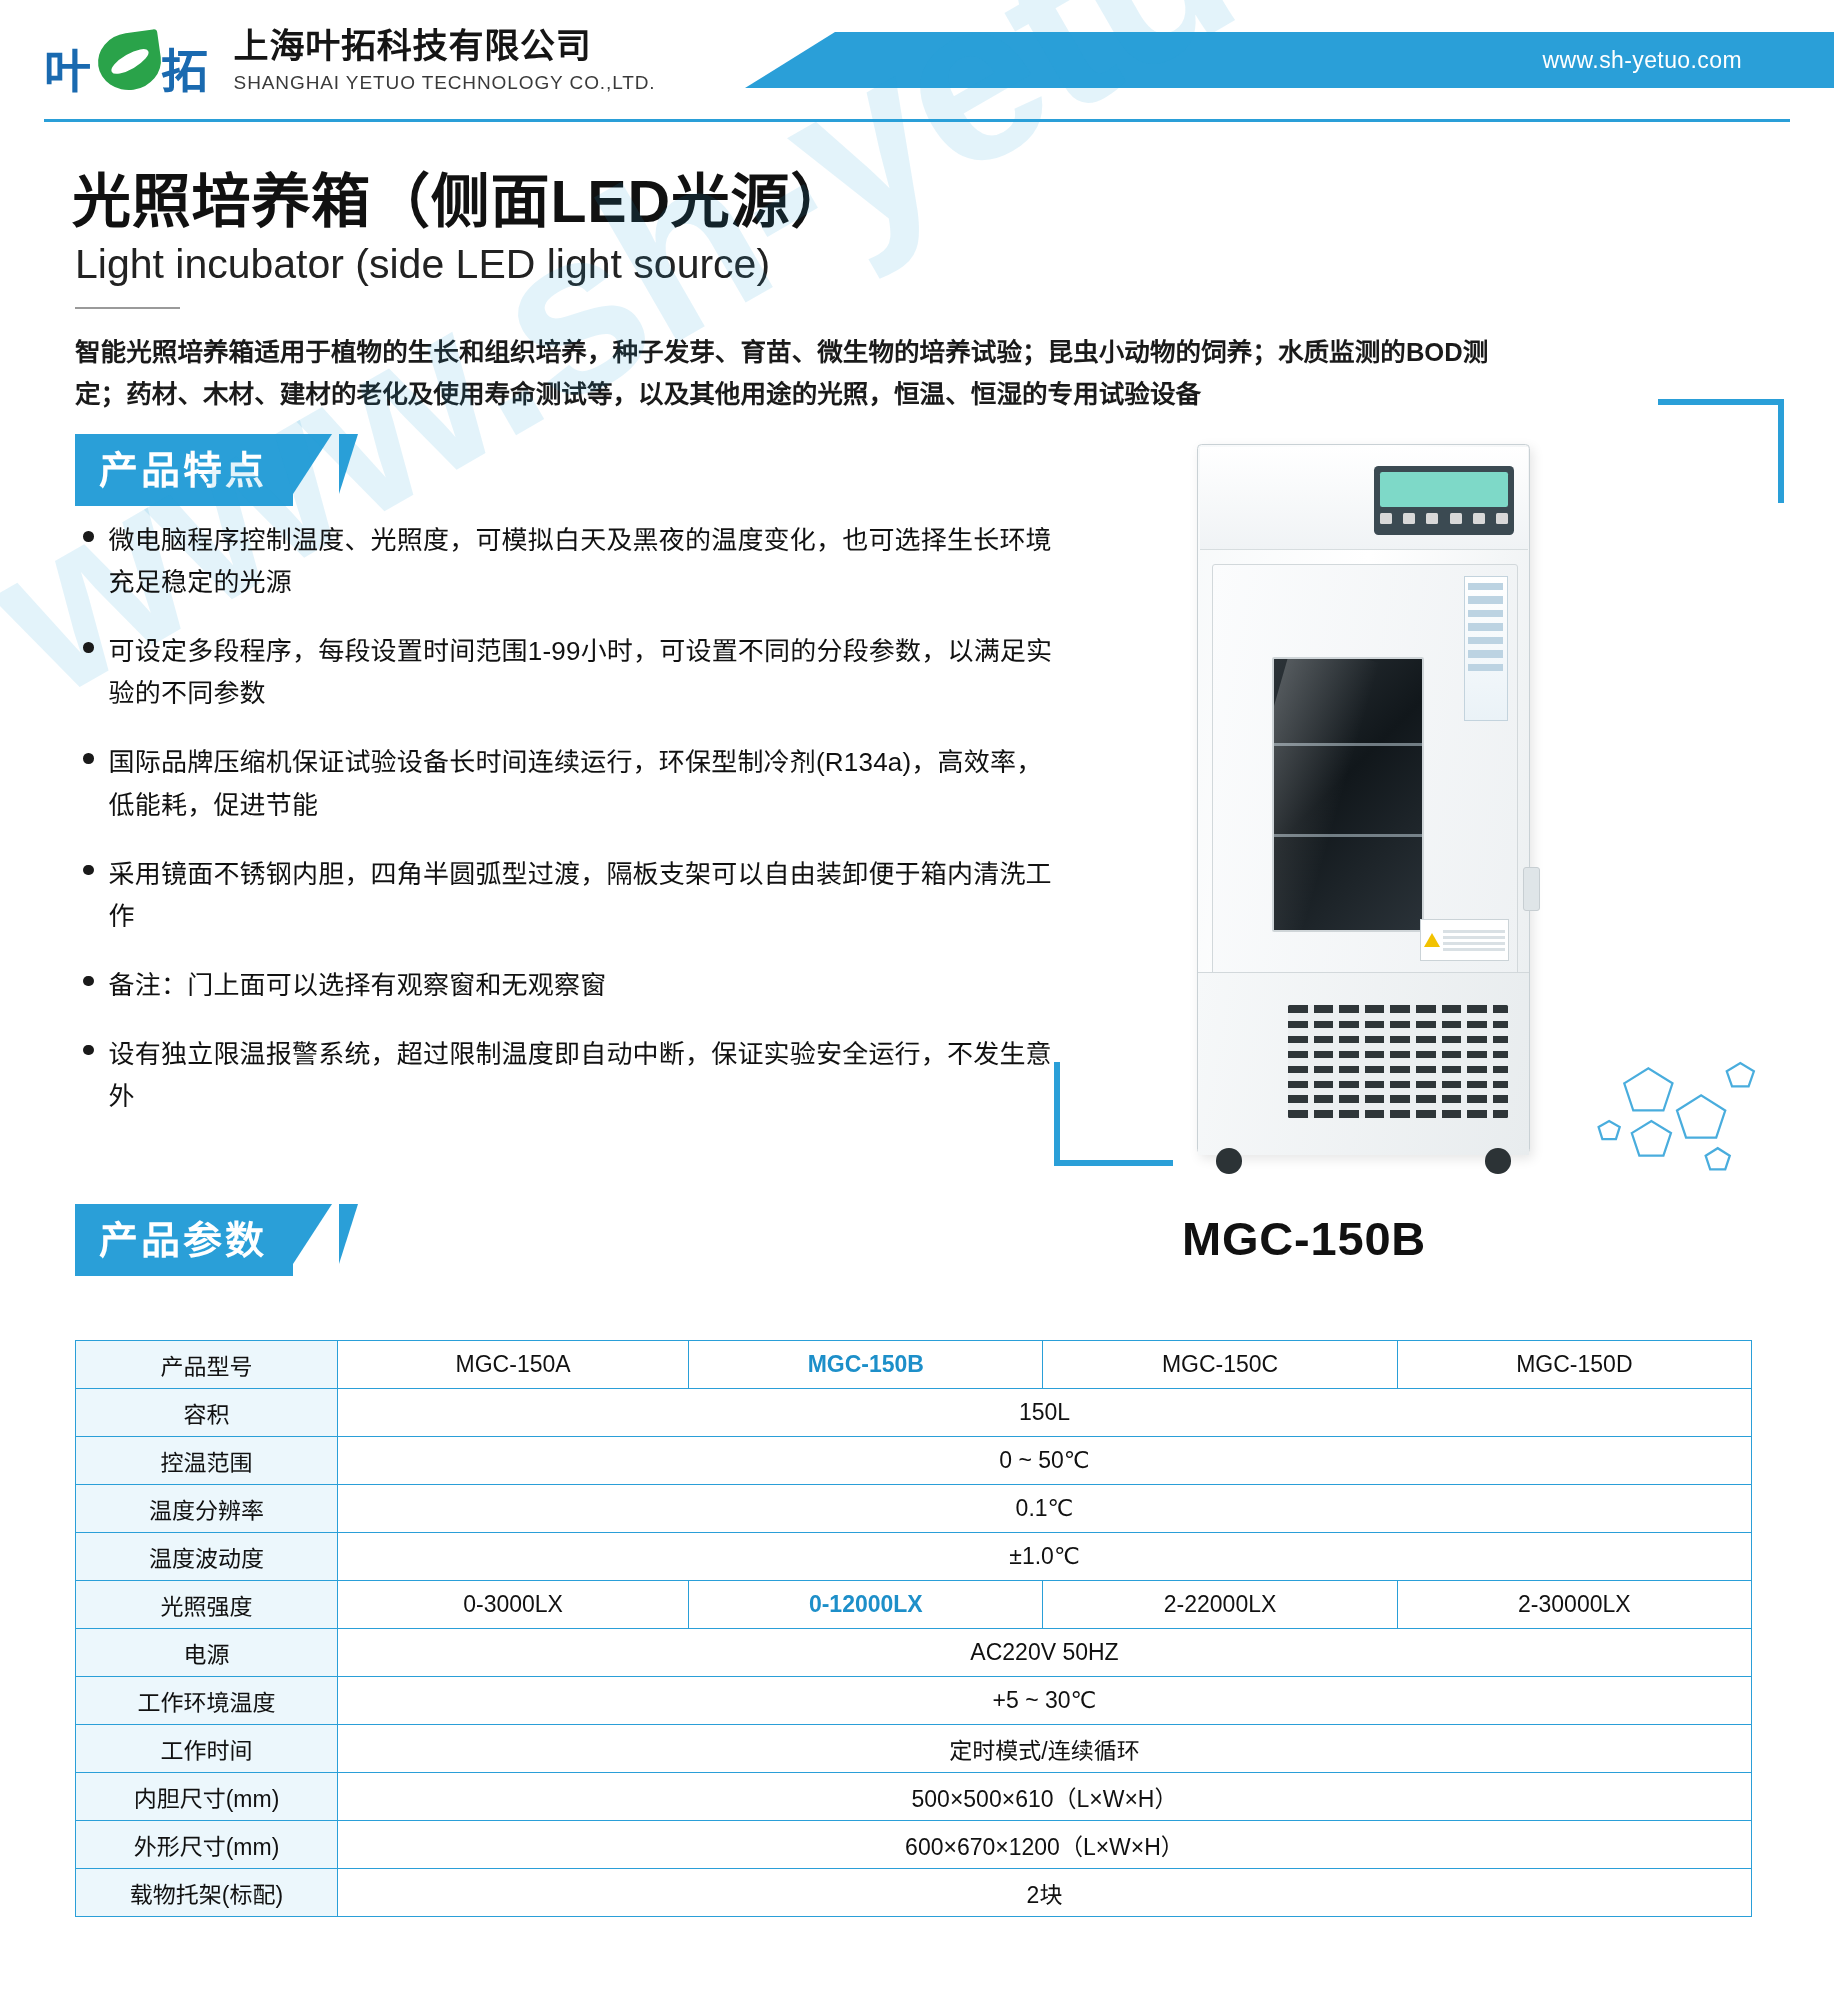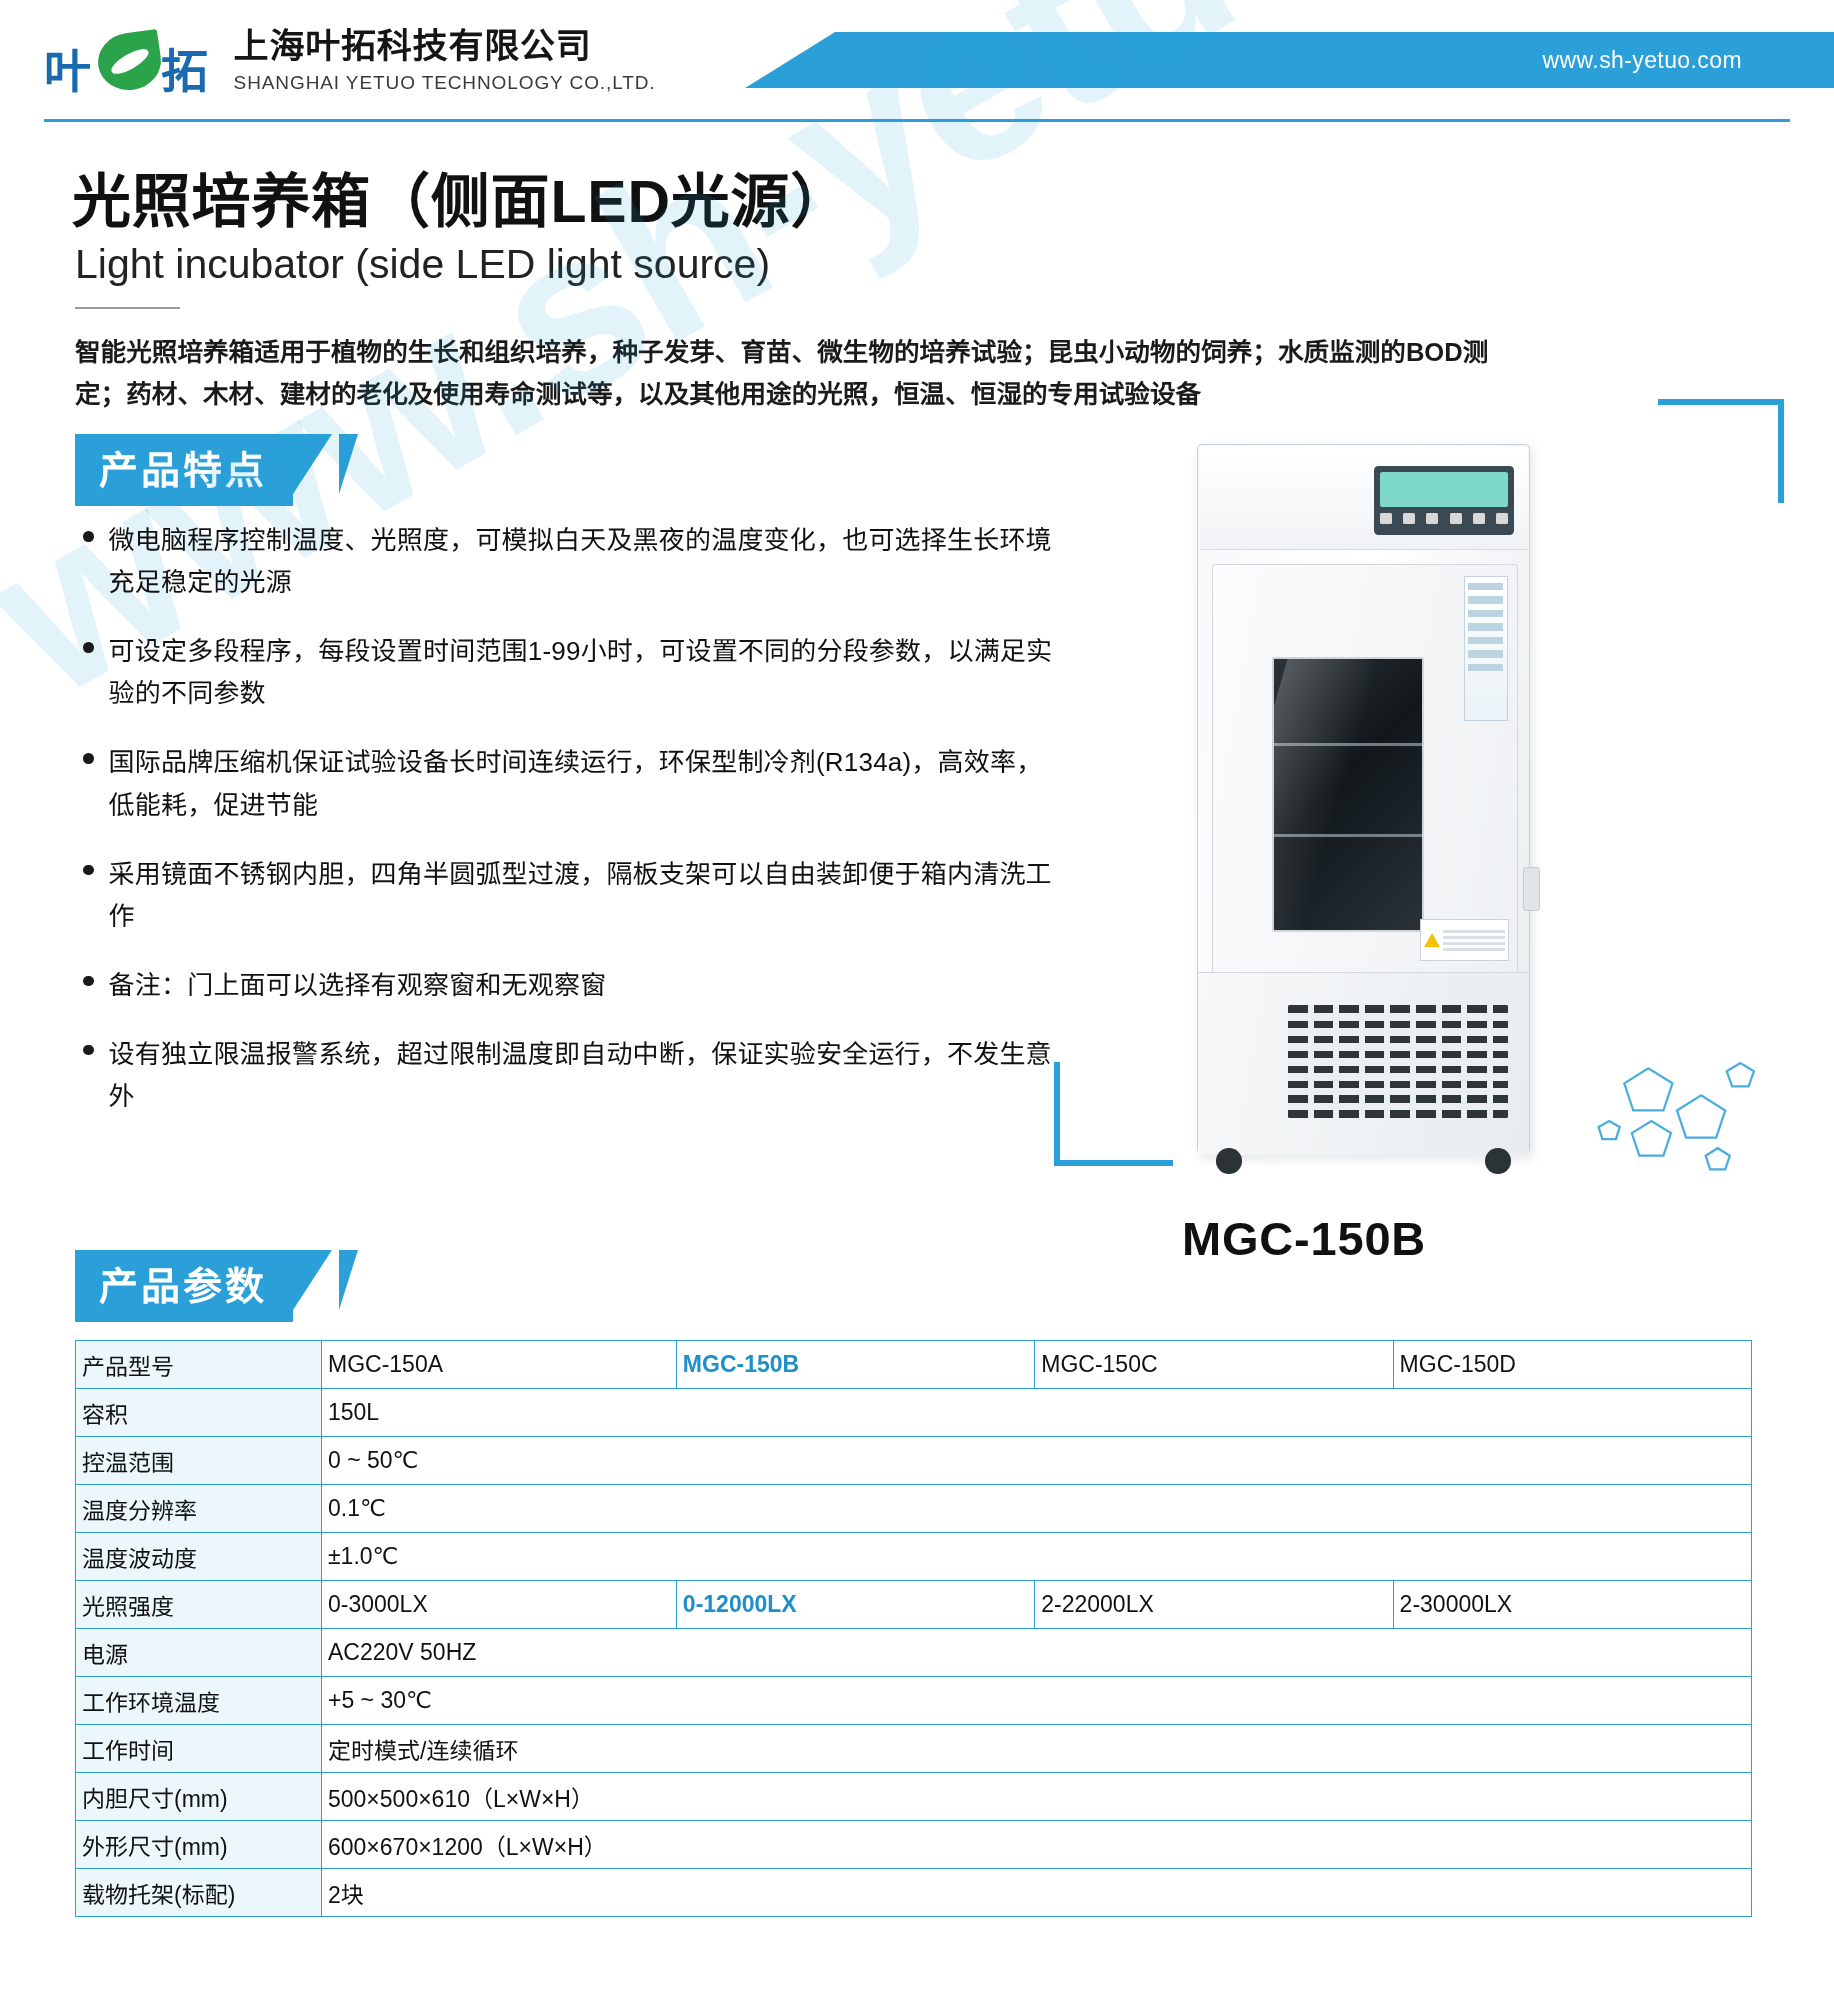--- a/index.html
+++ b/index.html
@@ -441,36 +441,37 @@
     top: 1340px;
     width: 1677px;
     border-collapse: collapse;
     z-index: 8;
     background: rgba(255,255,255,0.0);
   }
   .spec-table td {
     border: 0.8px solid #2a9fd8;
     height: 47px;
     font-size: 23px;
+    text-align: center;
     color: #111;
-    padding: 0 6px;
+    padding: 0 14px;
   }
   .spec-table td.label {
     width: 233px;
     background: #ecf7fc;
     color: #111;
   }
   .spec-table td.hl {
     color: #1d8fc9;
     font-weight: bold;
   }
 
   
   #features-banner { left: 75px; top: 434px; }
-  #params-banner { left: 75px; top: 1250px; }
+  #params-banner { left: 75px; top: 1204px; }
 </style>
 </head>
 <body>
 
 <div class="header">
   <div class="header-left">
     <div class="logo-mark">
       <span class="logo-cn">叶</span>
       <span class="logo-leaf"></span>
       <span class="logo-tuo">拓</span>

